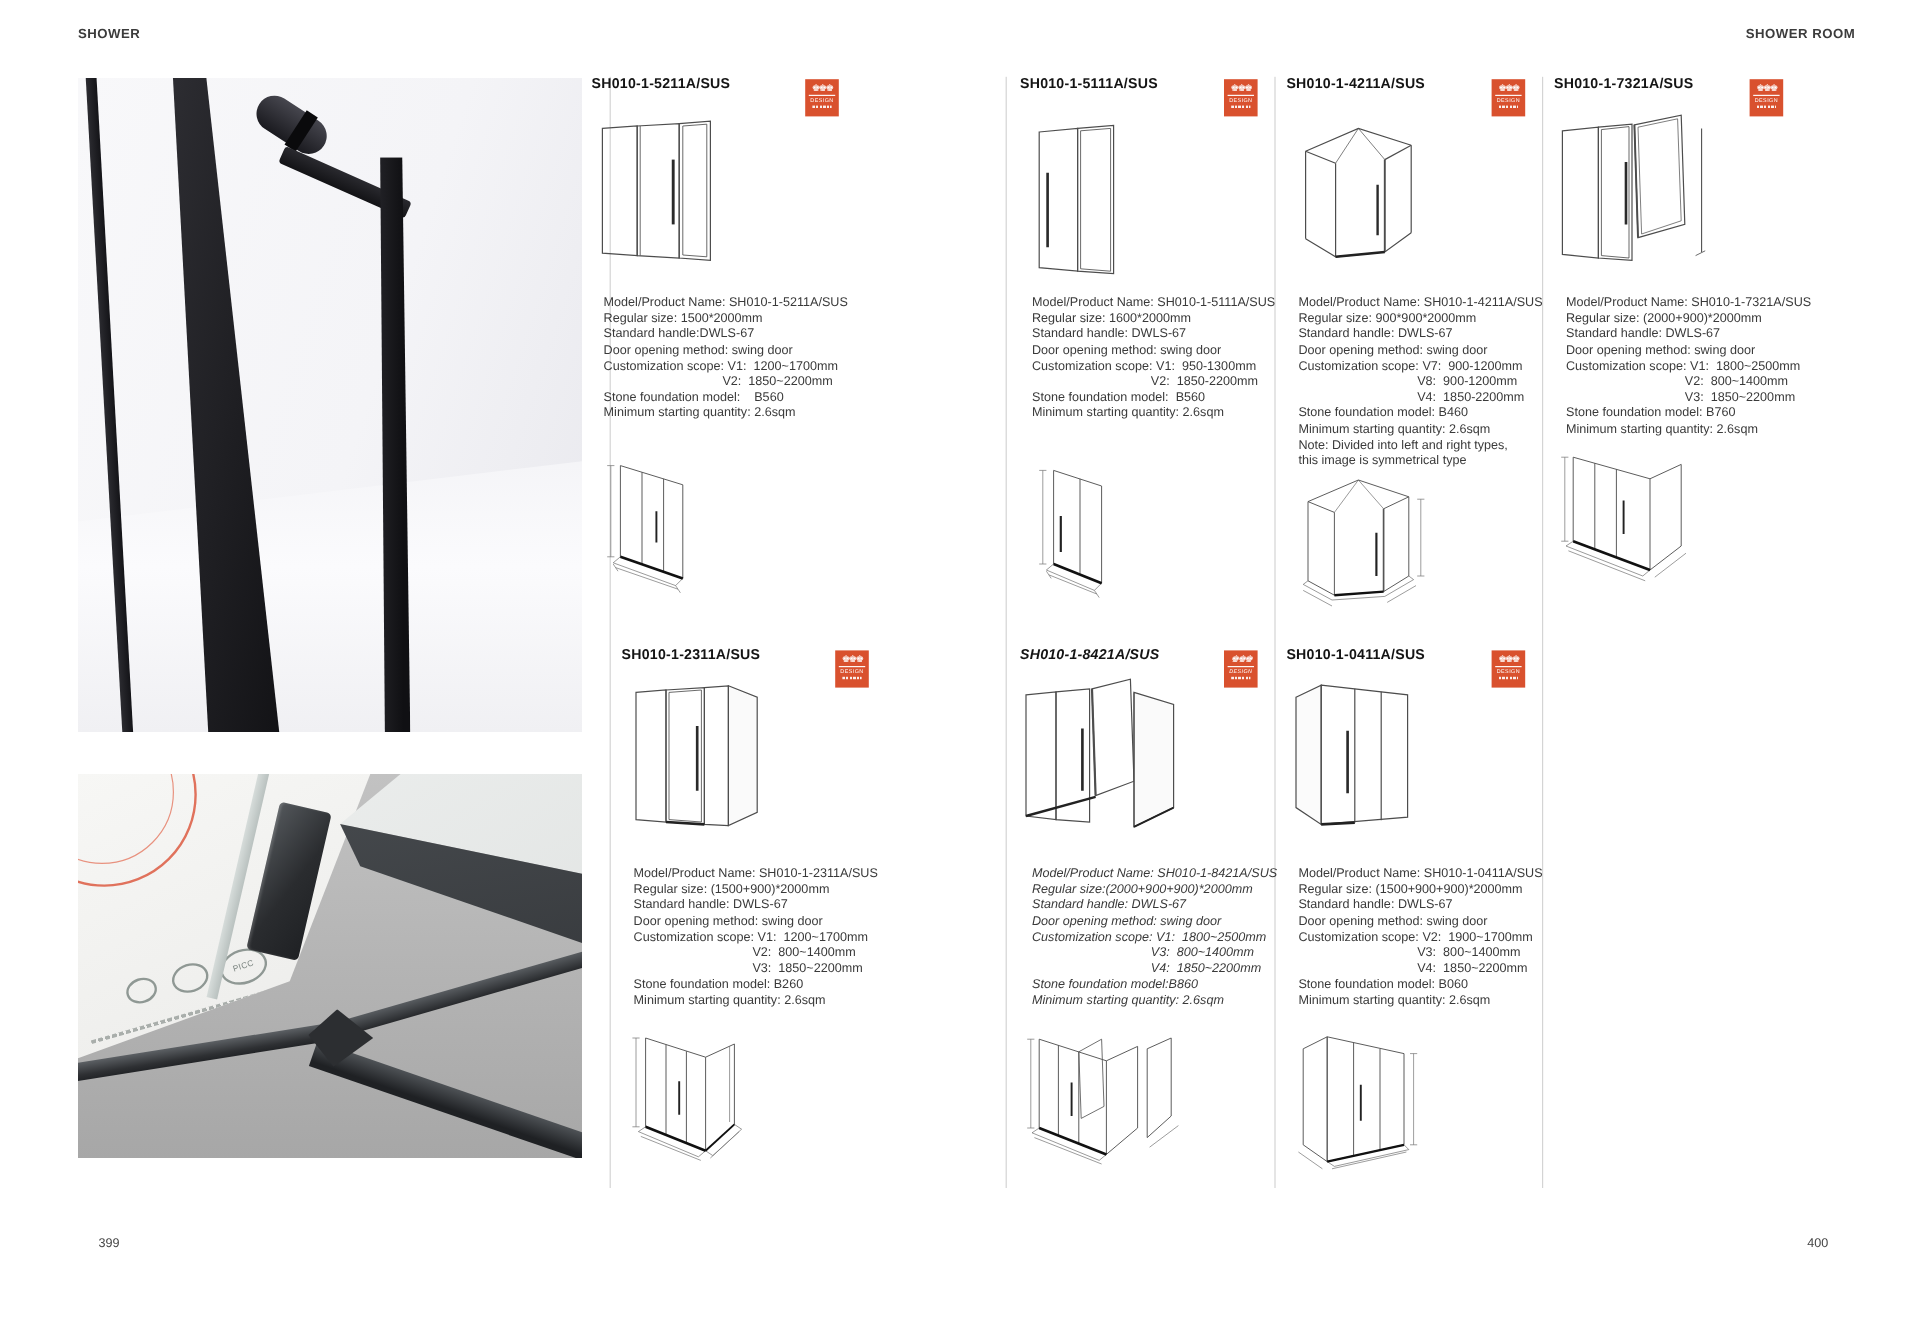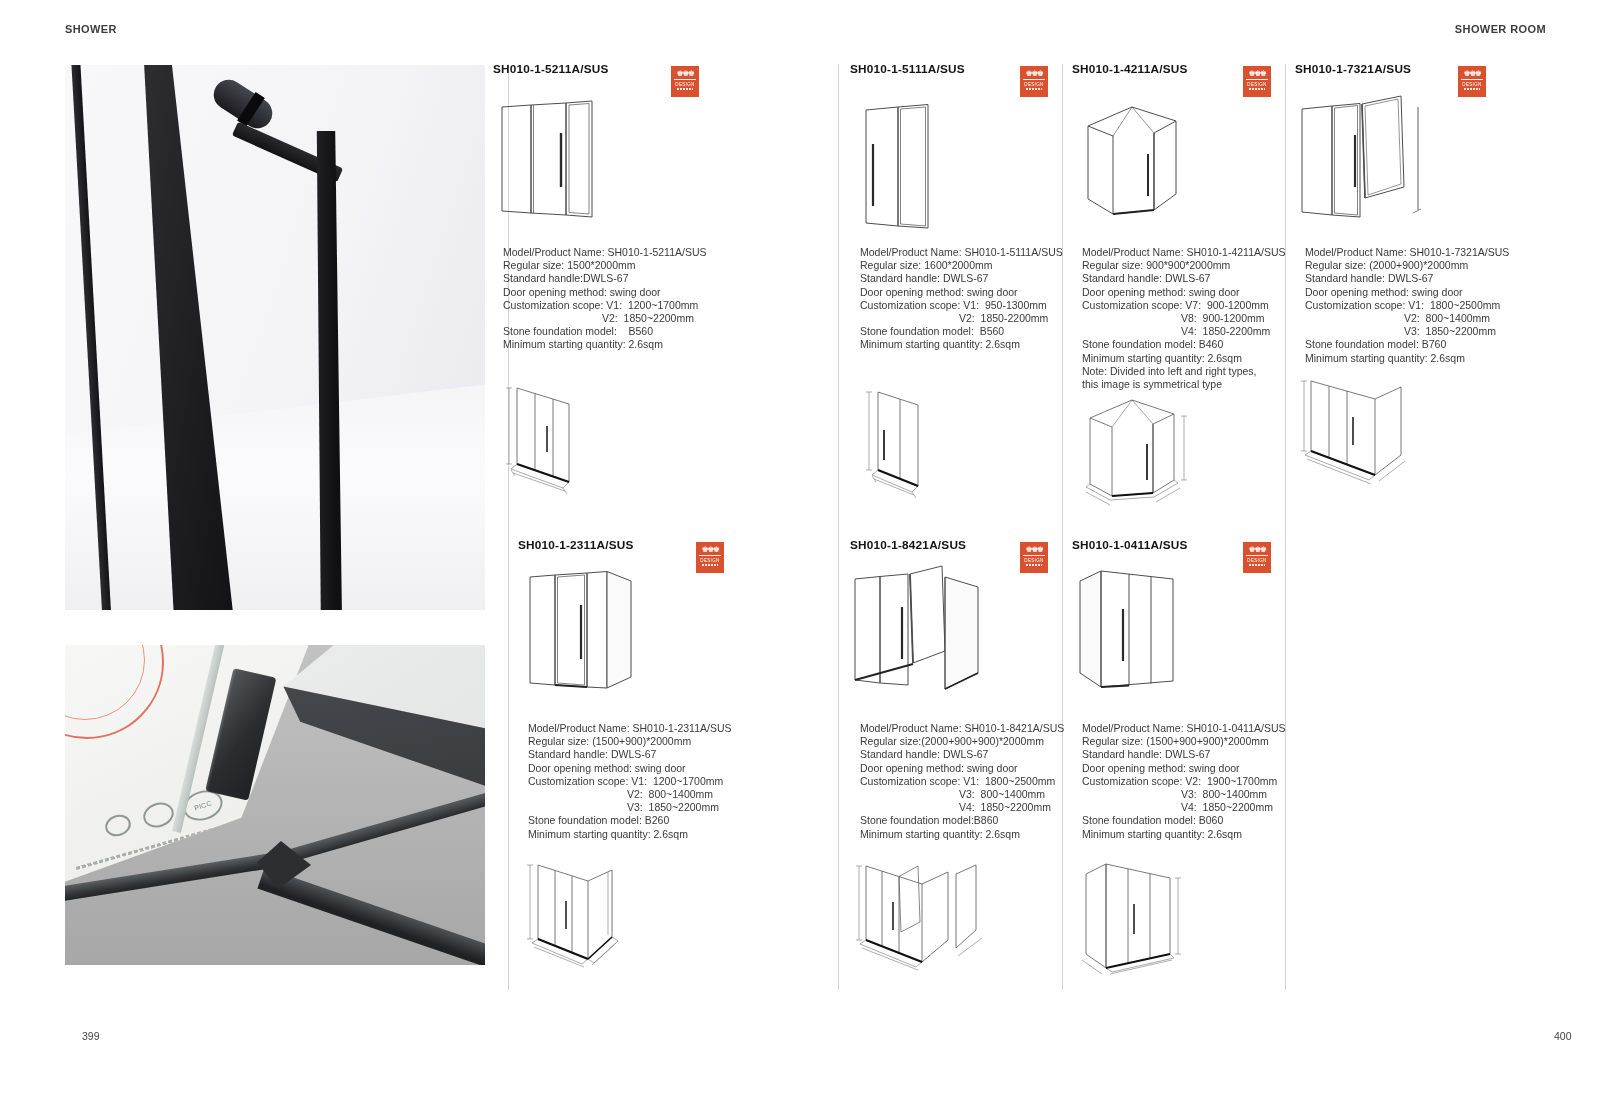--- a/index.html
+++ b/index.html
@@ -4,21 +4,21 @@
 <style>
   html,body{margin:0;padding:0;}
   body{width:1610px;height:1100px;position:relative;background:#ffffff;
        font-family:"Liberation Sans", sans-serif;overflow:hidden;color:#3a3a3a;}
 
   .corner{position:absolute;font-size:11px;font-weight:bold;color:#3c3c3c;letter-spacing:.4px;}
   .brand{left:65px;top:23px;}
   .section{right:64px;top:23px;}
   .pagenum{position:absolute;font-size:10.5px;color:#454545;}
   .pn-left{left:82px;top:1030px;}
-  .pn-right{left:1506px;top:1030px;margin-left:48px;}
+  .pn-right{left:1506px;top:1030px;}
 
   .divider{position:absolute;top:64px;width:1px;height:926px;background:#d4d4d4;}
 
   
   .photo{position:absolute;overflow:hidden;}
   .photo1{left:65px;top:65px;width:420px;height:545px;
           background:linear-gradient(108deg,#f8f8fa 0%,#f4f4f7 55%,#e8e8ed 100%);}
   .p1-floor{position:absolute;left:0;bottom:0;width:100%;height:46%;
             background:linear-gradient(180deg,#f3f3f6,#fbfbfd 45%,#f0f0f3);
             clip-path:polygon(0 30%,100% 10%,100% 100%,0 100%);}
@@ -397,21 +397,21 @@
     <g stroke="#777" stroke-width="0.6">
       <line x1="8" y1="12" x2="8" y2="86"></line>
         <line x1="5" y1="12" x2="11" y2="12"></line>
         <line x1="5" y1="86" x2="11" y2="86"></line>
       <line x1="12" y1="94" x2="62" y2="114"></line>
         <line x1="70" y1="112" x2="94" y2="90"></line>
     </g>
   </svg>
 </div>
 
-<div class="card" style="left:850px;top:538px;width:205px;">
+<div class="card" style="left:850px;top:538px;width:205px;font-style:italic;">
   <div class="card-title">SH010-1-8421A/SUS</div>
   <div class="badge" style="left:170px;">
     <div class="badge-crowns">♚♚♚</div>
     <div class="badge-sep"></div>
     <div class="badge-label">DESIGN</div>
     <div class="badge-sub"></div>
   </div>
   <svg class="illo" style="left:2px;top:27px" width="135" height="140" viewBox="0 0 135 140">
     <g fill="none" stroke="#4d4d4d" stroke-width="1">
       <polygon points="3,14 28,11.5 28,118 3,115"></polygon>

